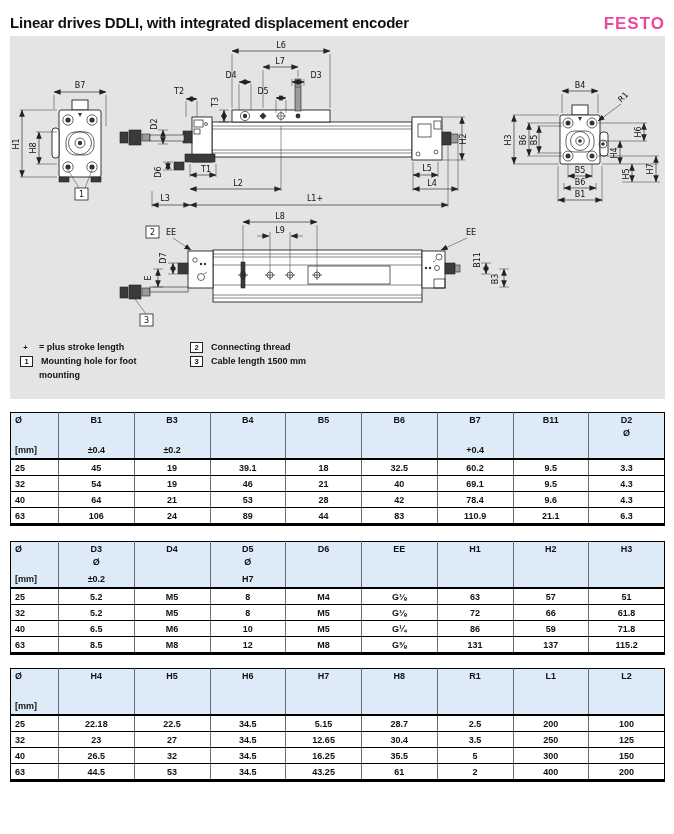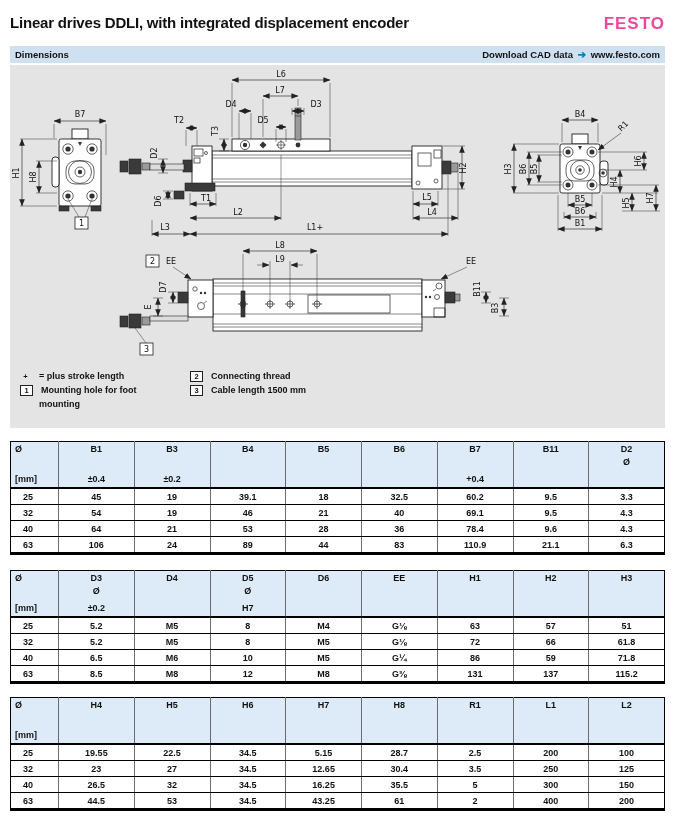--- a/index.html
+++ b/index.html
@@ -44,42 +44,34 @@
   table{border-collapse:collapse;width:655px;margin-left:10px;table-layout:fixed;border-top:1px solid #000;border-left:1px solid #000;border-right:1px solid #000;border-bottom:3px solid #000;}
   table.t1{margin-top:13px;} table.t2{margin-top:15px;} table.t3{margin-top:13px;}
   th{background:#dcebf7;border-right:1px solid #6b6b6b;border-bottom:2.5px solid #000;padding:0;vertical-align:top;font-weight:bold;}
   th:last-child,td:last-child{border-right:none;}
   .hwrap{display:flex;flex-direction:column;height:45px;font-size:9px;}
   .hwrap .h1{height:14px;line-height:14px;text-align:center;}
   .hwrap .h2{height:13px;line-height:12px;text-align:center;}
   .hwrap .h3{margin-top:auto;height:14px;line-height:13px;text-align:center;}
   th.first .h1,th.first .h3{text-align:left;padding-left:4px;}
   td{border-right:1px solid #6b6b6b;border-bottom:1px solid #000;font-size:9px;font-weight:bold;height:15px;text-align:center;padding:0;}
-  td.first{text-align:left;padding-left:12px;}
+  td.first{text-align:left;padding-left:4px;}
 </style>
 </head>
 <body>
 
 <div class="page">
 
   <div class="hdr">
     <div class="hdr-left">
       <h1>Linear drives DDLI, with integrated displacement encoder</h1>
     </div>
     <div class="logo">FESTO</div>
   </div>
 
-  <div class="secbar">
-    <span>Dimensions</span>
-    <span class="cad">
-      <span>Download CAD data</span>
-      <span class="arrow">➔</span>
-      <span>www.festo.com</span>
-    </span>
-  </div>
 
   <div class="draw">
     <svg width="655" height="363" viewBox="0 0 655 363">
       <defs>
         <marker id="ar" viewBox="0 0 8 8" markerWidth="7" markerHeight="7" refX="7.6" refY="4" orient="auto-start-reverse" markerUnits="userSpaceOnUse">
           <path d="M0,0.8 L8,4 L0,7.2 z" fill="#222"></path>
         </marker>
       </defs>
 
       <g>
@@ -492,21 +484,21 @@
           <td>69.1</td>
           <td>9.5</td>
           <td>4.3</td>
         </tr>
         <tr>
           <td class="first">40</td>
           <td>64</td>
           <td>21</td>
           <td>53</td>
           <td>28</td>
-          <td>36</td>
+          <td>42</td>
           <td>78.4</td>
           <td>9.6</td>
           <td>4.3</td>
         </tr>
         <tr>
           <td class="first">63</td>
           <td>106</td>
           <td>24</td>
           <td>89</td>
           <td>44</td>
@@ -718,21 +710,21 @@
               <div class="h1">L2</div>
               <div class="h2">&nbsp;</div>
               <div class="h3">&nbsp;</div>
             </div>
           </th>
         </tr>
       </thead>
       <tbody>
         <tr>
           <td class="first">25</td>
-          <td>19.55</td>
+          <td>22.18</td>
           <td>22.5</td>
           <td>34.5</td>
           <td>5.15</td>
           <td>28.7</td>
           <td>2.5</td>
           <td>200</td>
           <td>100</td>
         </tr>
         <tr>
           <td class="first">32</td>

